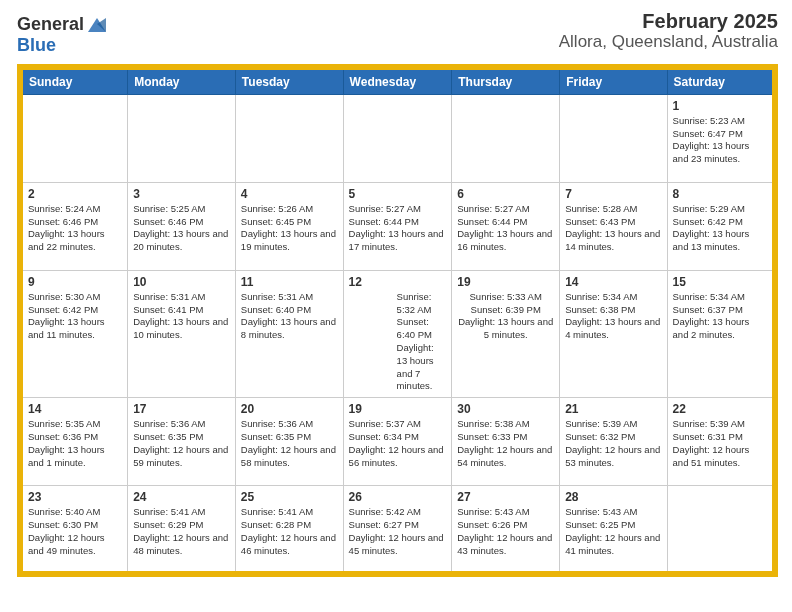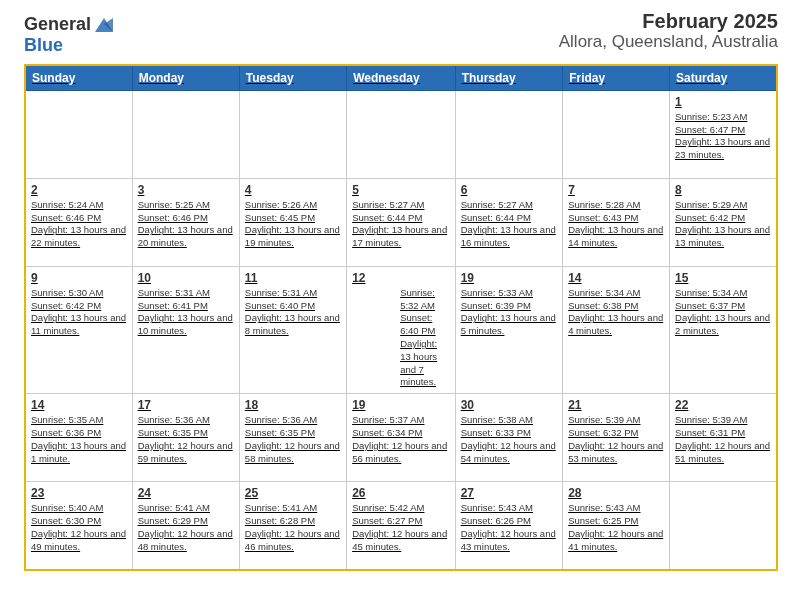--- a/index.html
+++ b/index.html
@@ -7,21 +7,21 @@
       font-family: Arial, sans-serif;
       background: #fff;
       width: 792px;
       height: 612px;
       overflow: hidden;
     }
     .page {
       width: 792px;
       height: 432px;
       background: #fff;
-      padding: 10px 14px 10px 24px;
+      padding: 10px 14px 10px 17px;
     }
     .header {
       display: flex;
       justify-content: space-between;
       align-items: flex-start;
       margin-bottom: 8px;
     }
     .logo {
       display: flex;
       align-items: center;
@@ -48,22 +48,21 @@
       color: #333;
       line-height: 1.1;
     }
     .location {
       font-size: 17px;
       color: #555;
     }
     .calendar {
       width: 100%;
       border-collapse: collapse;
-      border: 2px solid #eab308;
-      text-decoration: underline;
+      border: 6px solid #eab308;
     }
     .calendar th {
       background: #2a6db5;
       color: #fff;
       font-size: 12px;
       font-weight: bold;
       padding: 5px 6px;
       text-align: left;
       border: 1px solid #1a5a99;
     }
@@ -204,21 +203,21 @@
 Daylight: 13 hours and 8 minutes.</div>
           </td>
           <td>
             <div class="day-number">12</div>
             <div class="day-info" style="white-space: pre-line; margin-left: 48px;">Sunrise: 5:32 AM
 Sunset: 6:40 PM
 Daylight: 13 hours and 7 minutes.</div>
           </td>
           <td>
             <div class="day-number">19</div>
-            <div class="day-info" style="white-space: pre-line;">Sunrise: 5:33 AM
+            <div class="day-info" style="white-space: pre-line; text-align: center;">Sunrise: 5:33 AM
 Sunset: 6:39 PM
 Daylight: 13 hours and 5 minutes.</div>
           </td>
           <td>
             <div class="day-number">14</div>
             <div class="day-info" style="white-space: pre-line;">Sunrise: 5:34 AM
 Sunset: 6:38 PM
 Daylight: 13 hours and 4 minutes.</div>
           </td>
           <td>
@@ -235,21 +234,21 @@
 Sunset: 6:36 PM
 Daylight: 13 hours and 1 minute.</div>
           </td>
           <td>
             <div class="day-number">17</div>
             <div class="day-info" style="white-space: pre-line;">Sunrise: 5:36 AM
 Sunset: 6:35 PM
 Daylight: 12 hours and 59 minutes.</div>
           </td>
           <td>
-            <div class="day-number">18</div>
+            <div class="day-number">20</div>
             <div class="day-info" style="white-space: pre-line;">Sunrise: 5:36 AM
 Sunset: 6:35 PM
 Daylight: 12 hours and 58 minutes.</div>
           </td>
           <td>
             <div class="day-number">19</div>
             <div class="day-info" style="white-space: pre-line;">Sunrise: 5:37 AM
 Sunset: 6:34 PM
 Daylight: 12 hours and 56 minutes.</div>
           </td>

